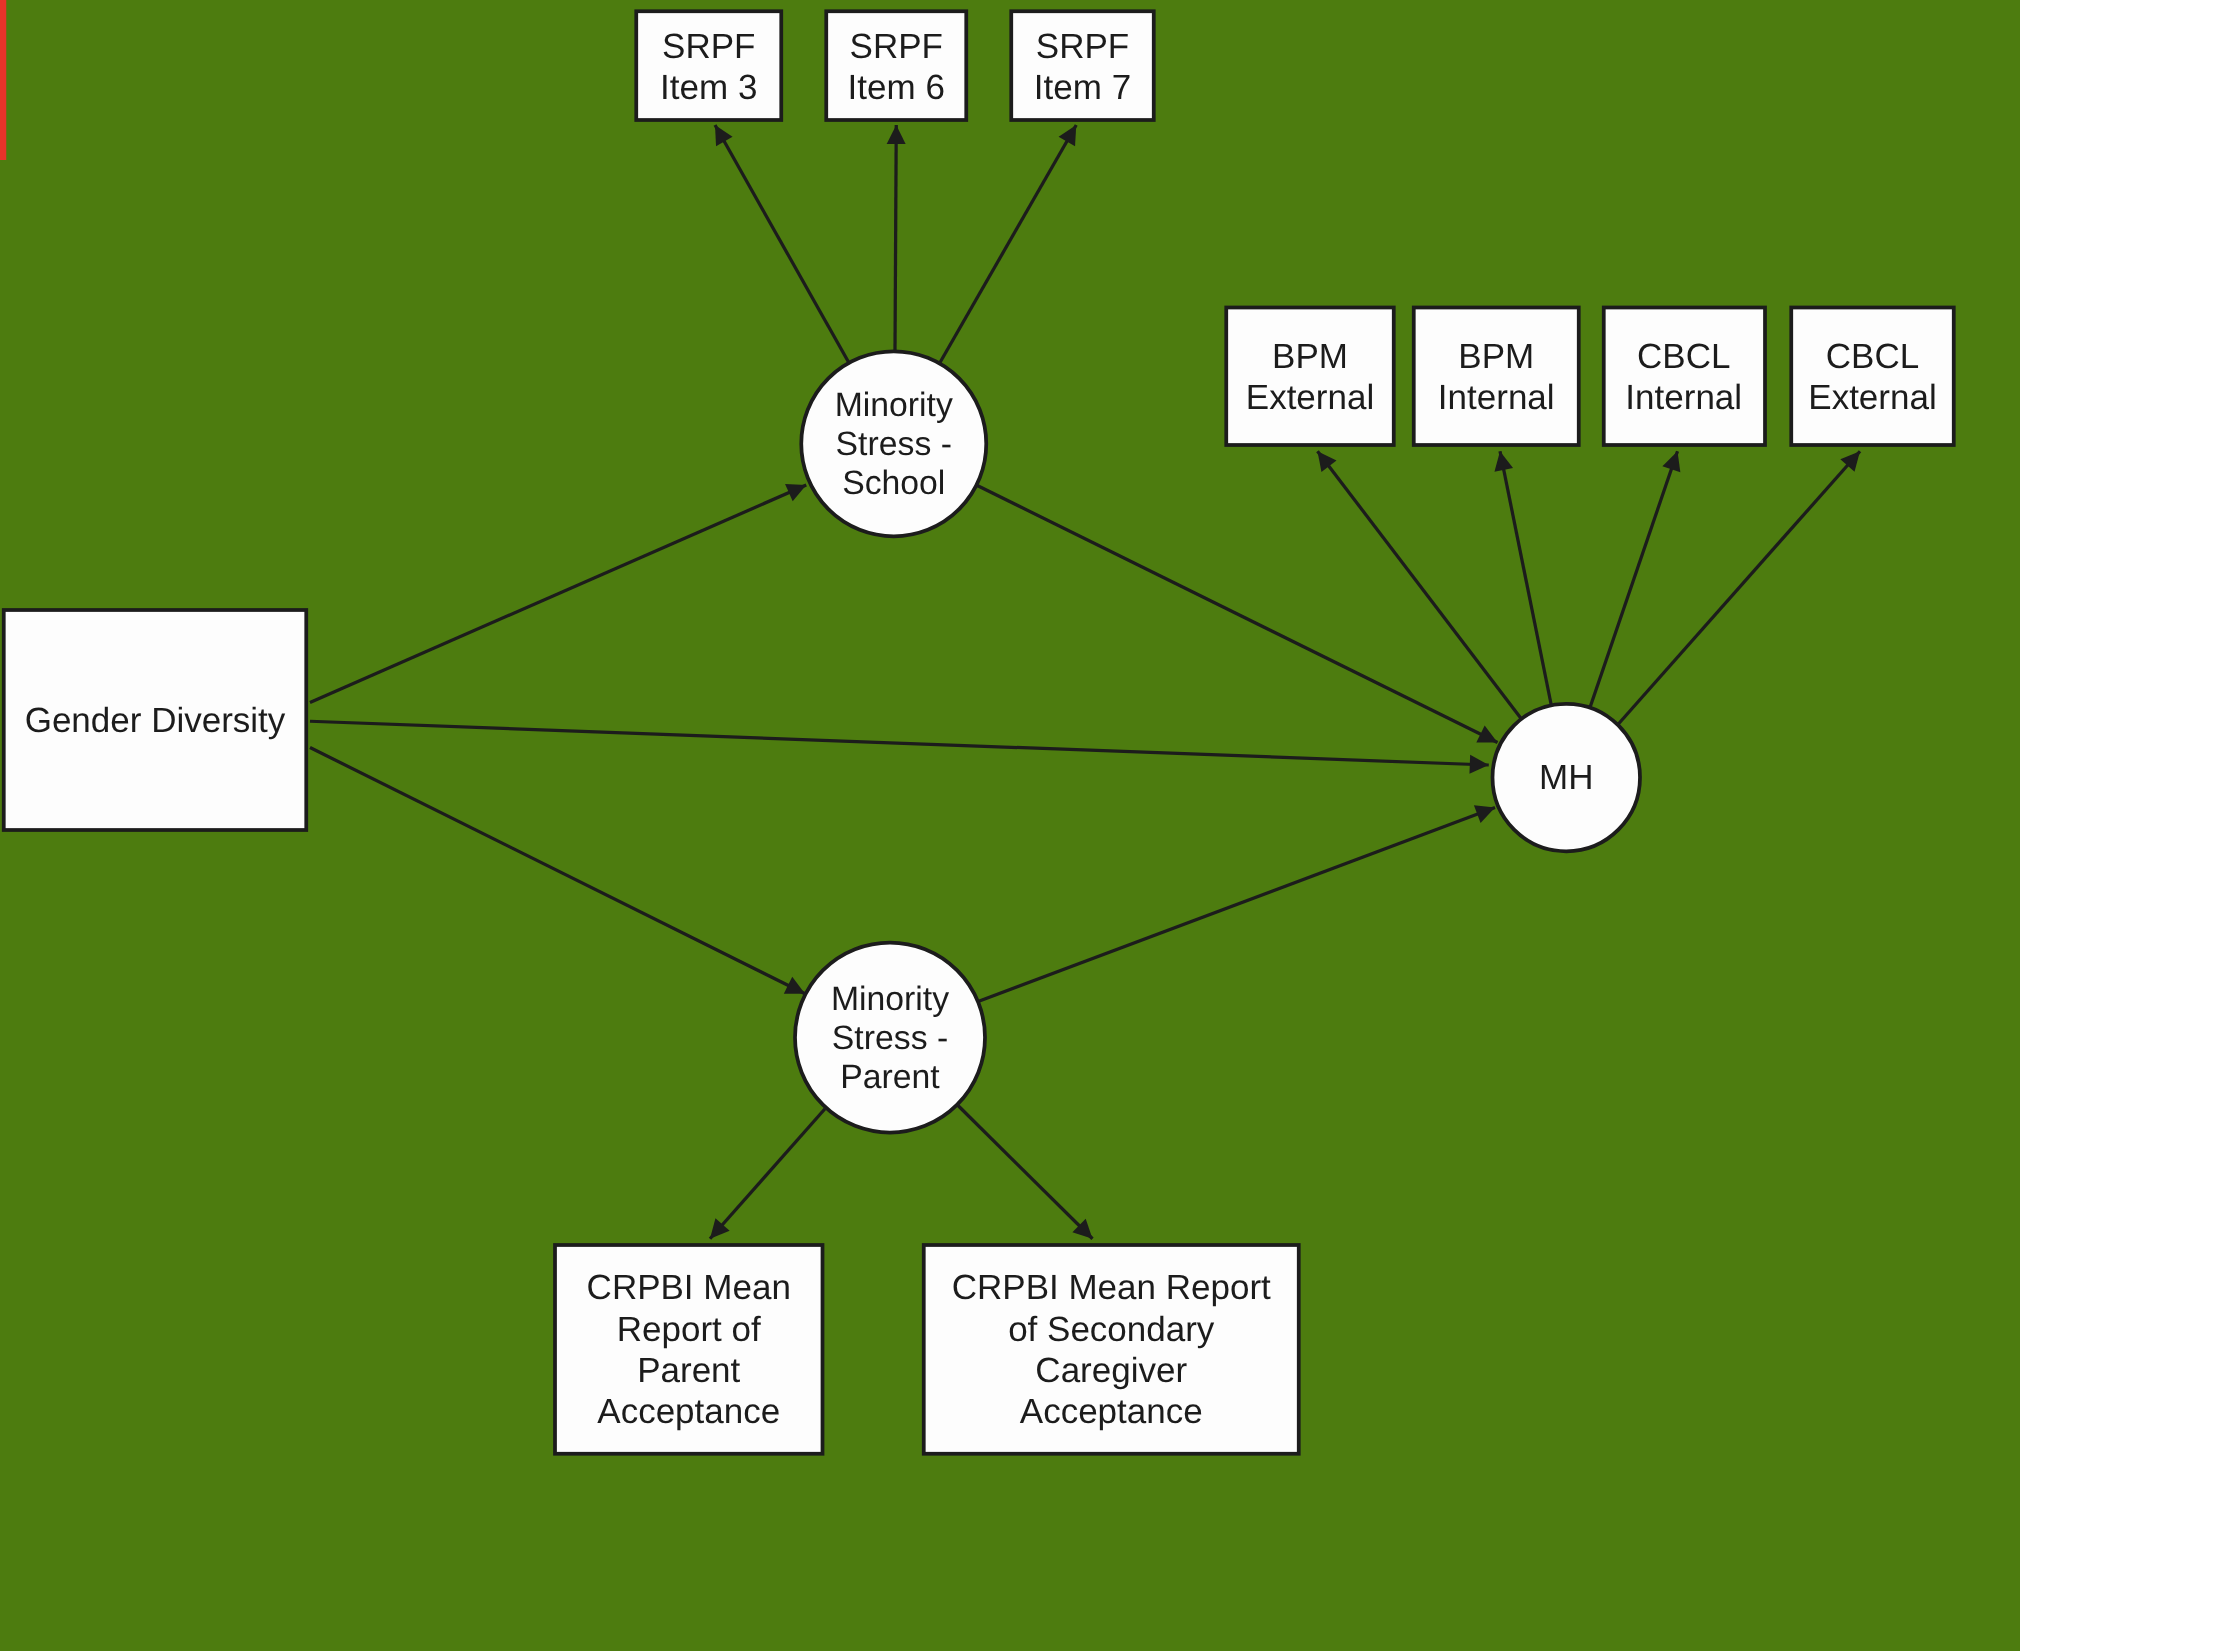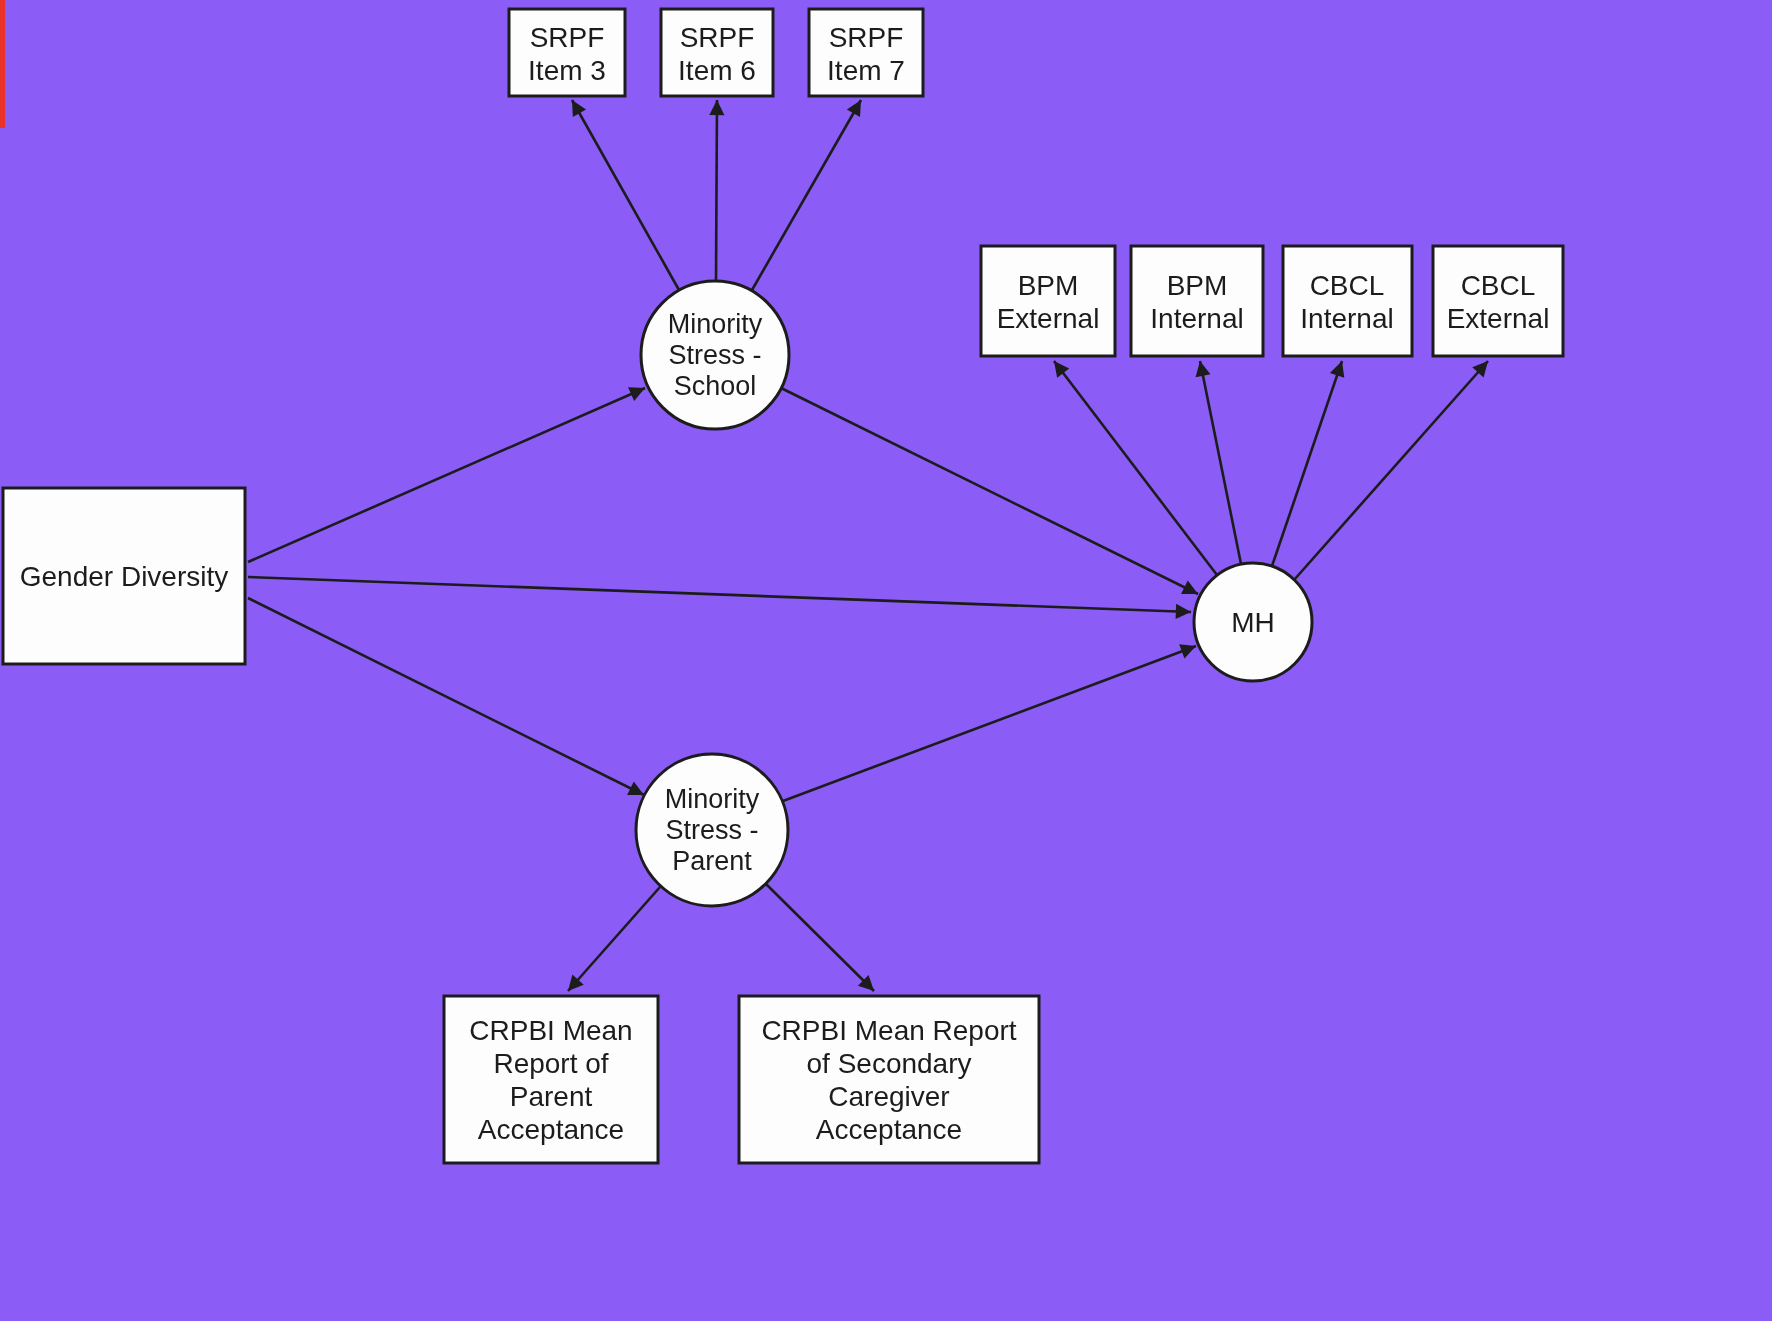--- a/index.html
+++ b/index.html
@@ -2,23 +2,23 @@
 <html><head>
 <meta charset="utf-8">
 <style>
   html, body {
     margin: 0;
     padding: 0;
     background: #ffffff;
   }
   .stage {
     position: relative;
-    width: 1772px;
+    width: 1616px;
     height: 1321px;
-    background: #8b5cf6;
+    background: #4d7c0f;
     font-family: "Liberation Sans", sans-serif;
     overflow: hidden;
     text-decoration: underline;
   }
   svg {
     display: block;
   }
   .node-box {
     fill: #fdfdfd;
     stroke: #1c1c1c;

